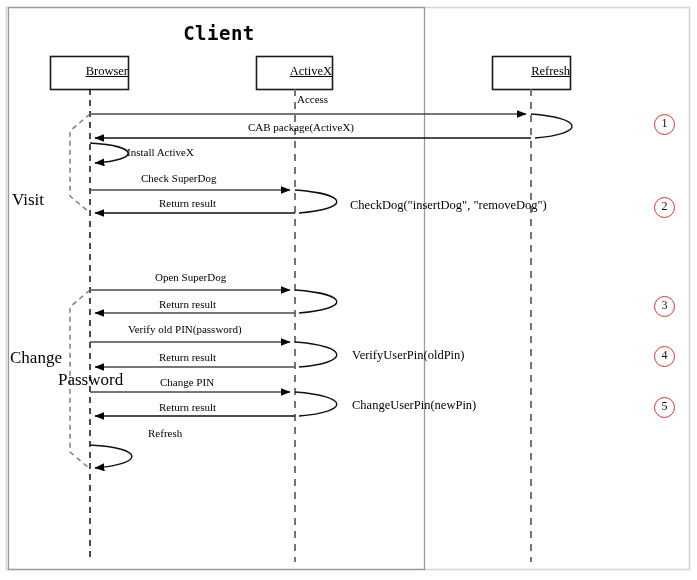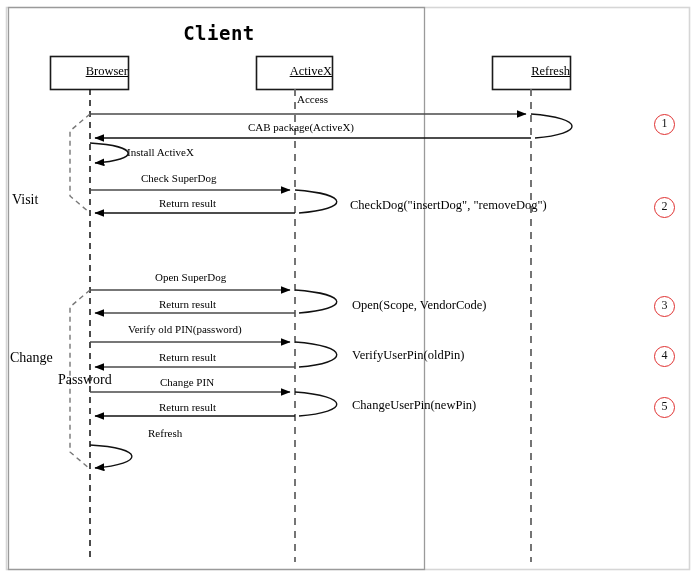--- a/index.html
+++ b/index.html
@@ -12,21 +12,21 @@
   .lbl{position:absolute;white-space:nowrap;line-height:1;}
 
   
   .plabel{font-size:12.5px;text-decoration:underline;text-align:right;}
 
   
   .frame-title{font-family:"DejaVu Sans Mono","Liberation Mono",monospace;
                font-size:19px;font-weight:700;letter-spacing:0.5px;}
 
   
-  .phase{font-size:14px;line-height:20px;text-align:left;}
+  .phase{font-size:17px;line-height:20px;text-align:left;}
 
   
   .msg{font-size:11px;}
   .api{font-size:12.5px;}
 
   .num{position:absolute;width:19px;height:19px;border:1.4px solid #e03030;
        border-radius:50%;color:#111;font-size:12px;line-height:17px;
        text-align:center;font-family:"Liberation Serif",serif;background:#fff;}
 </style>
 </head>
@@ -104,21 +104,20 @@
 
   <div class="lbl msg" style="left:155px;top:272px;">Open SuperDog</div>
   <div class="lbl msg" style="left:159px;top:299px;">Return result</div>
   <div class="lbl msg" style="left:128px;top:324px;">Verify old PIN(password)</div>
   <div class="lbl msg" style="left:159px;top:352px;">Return result</div>
   <div class="lbl msg" style="left:160px;top:377px;">Change PIN</div>
   <div class="lbl msg" style="left:159px;top:402px;">Return result</div>
   <div class="lbl msg" style="left:148px;top:428px;">Refresh</div>
 
   <div class="lbl api" style="left:350px;top:199px;">CheckDog("insertDog", "removeDog")</div>
-  <div class="lbl api" style="left:352px;top:299px;">Open(Scope, VendorCode)</div>
   <div class="lbl api" style="left:352px;top:349px;">VerifyUserPin(oldPin)</div>
   <div class="lbl api" style="left:352px;top:399px;">ChangeUserPin(newPin)</div>
 
   <div class="num" style="left:654px;top:114px;">1</div>
   <div class="num" style="left:654px;top:197px;">2</div>
   <div class="num" style="left:654px;top:296px;">3</div>
   <div class="num" style="left:654px;top:346px;">4</div>
   <div class="num" style="left:654px;top:397px;">5</div>
 
 </div>

